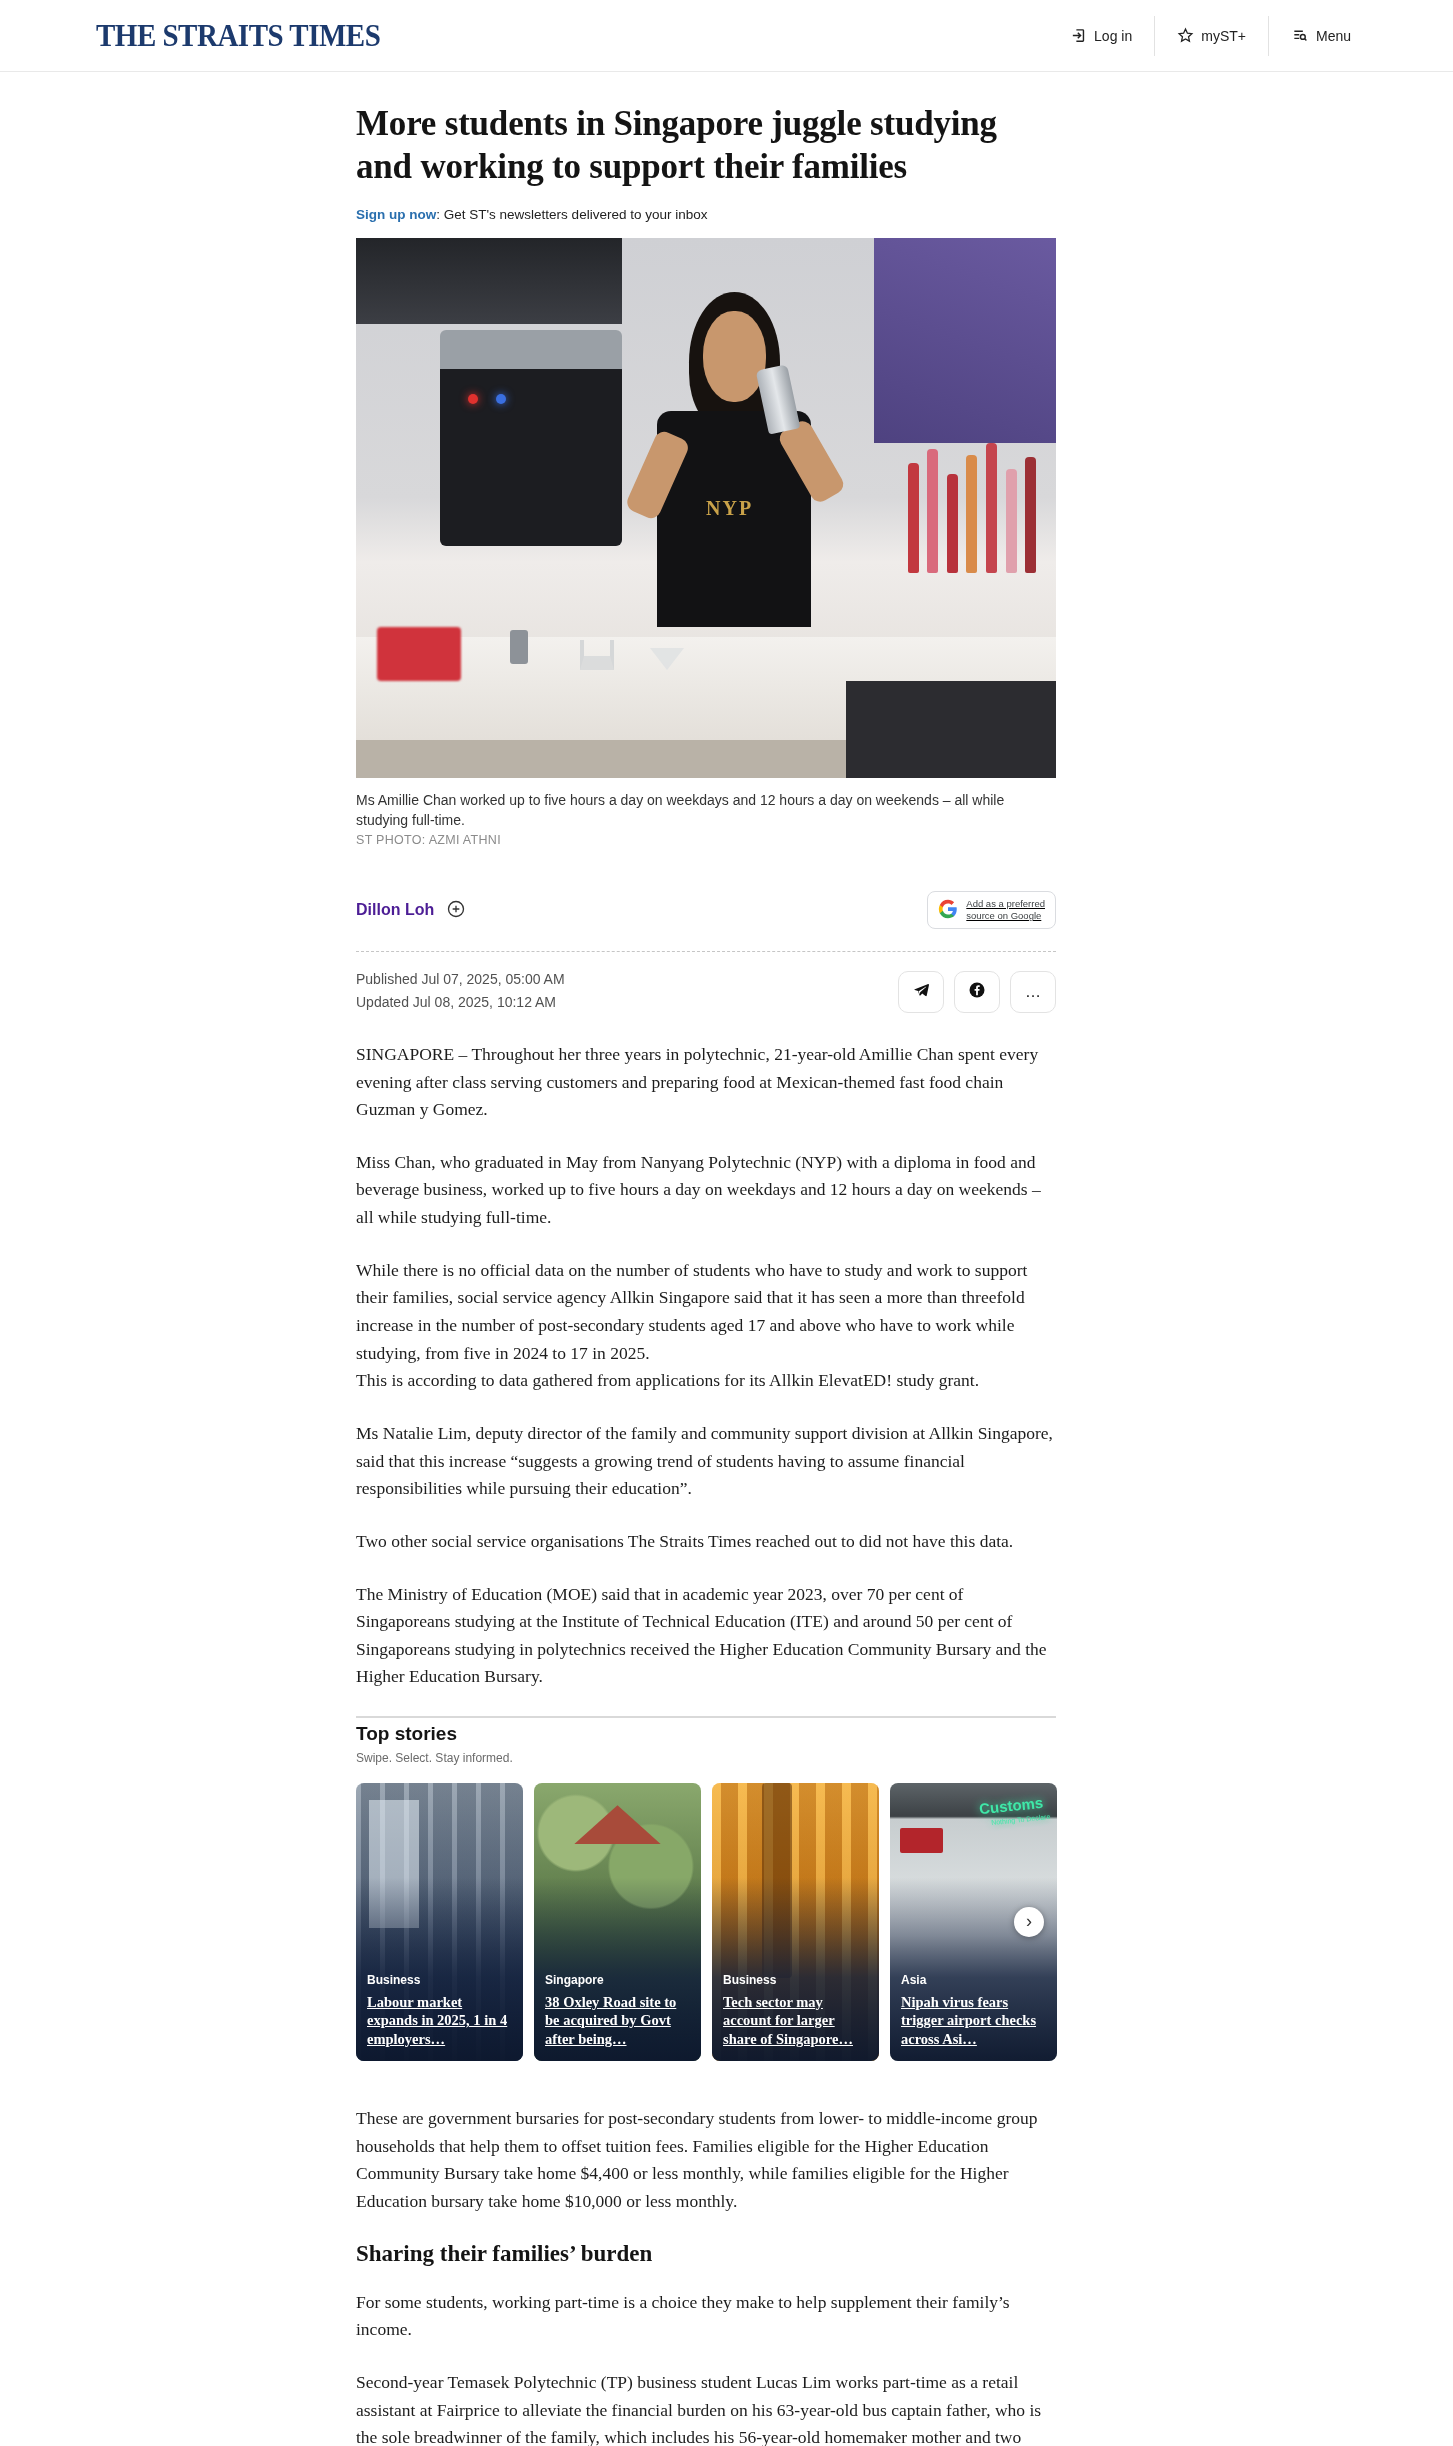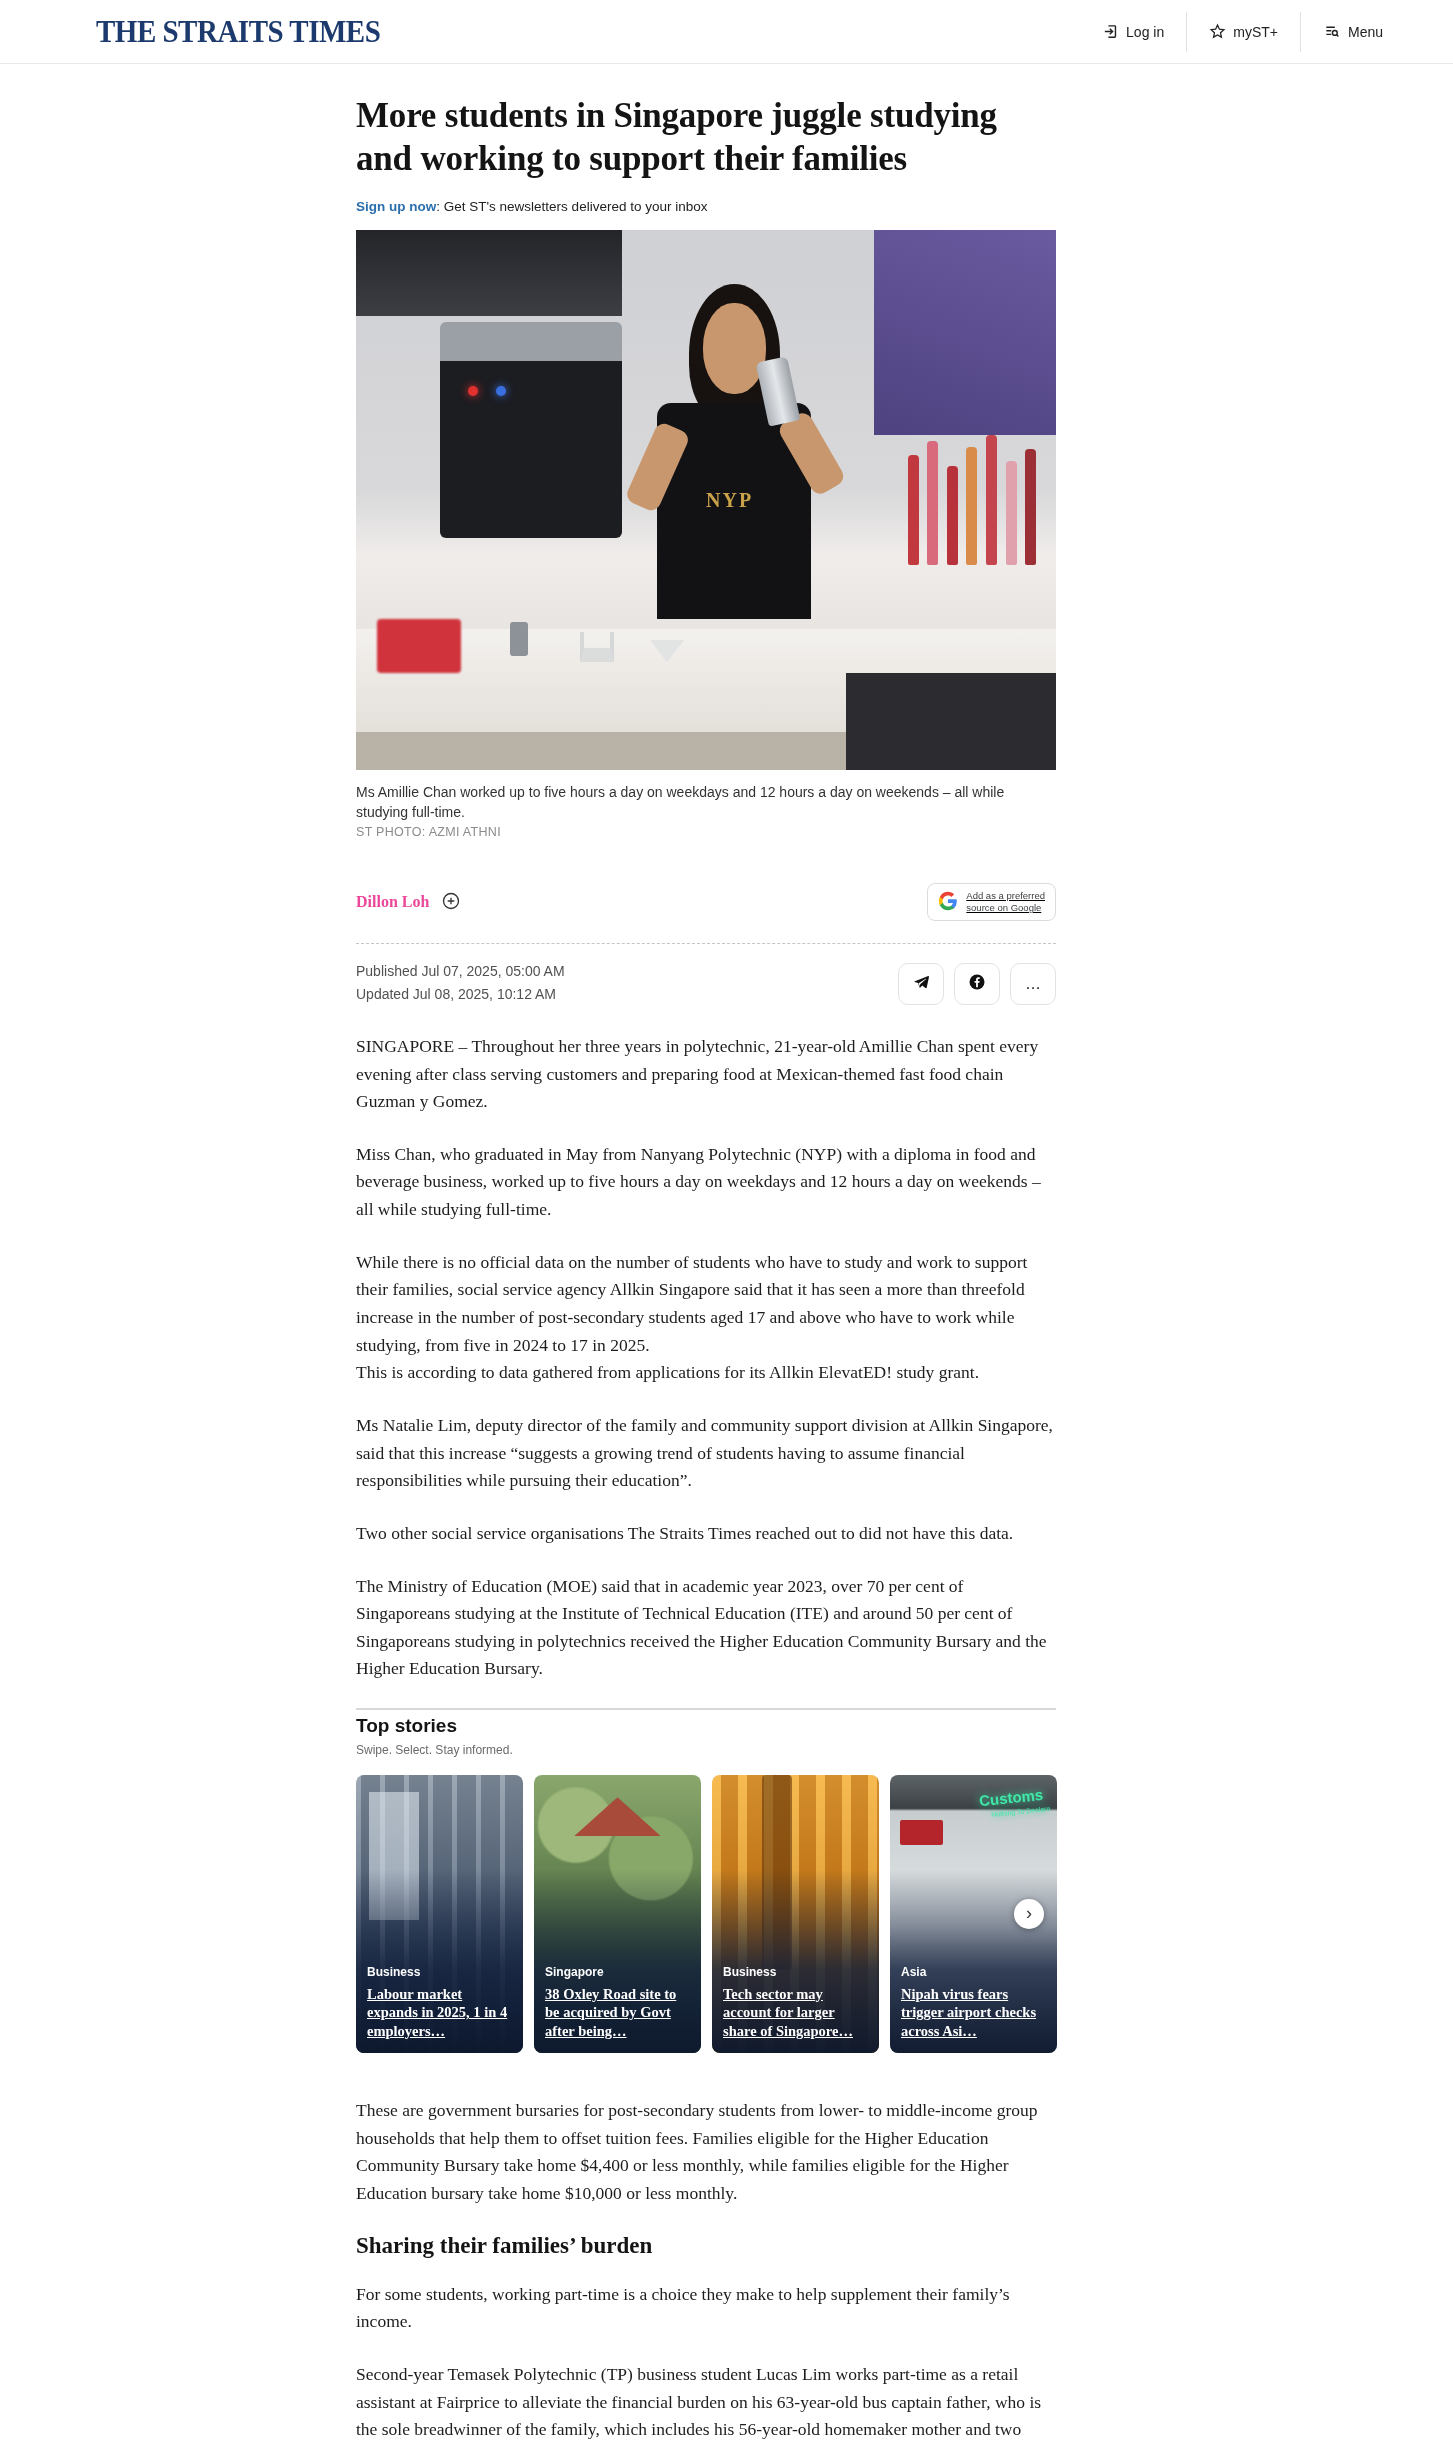--- a/index.html
+++ b/index.html
@@ -1,21 +1,21 @@
 <!DOCTYPE html>
 <html><head>
 <meta charset="utf-8">
 <style>
   * { margin:0; padding:0; box-sizing:border-box; }
   html,body { background:#fff; }
   body { width:1453px; min-height:2446px; font-family:"Liberation Sans", sans-serif; color:#1d1d1d; }
 
   
-  .site-header { height:64px; display:flex; align-items:center; justify-content:space-between;
-                 padding:0 48px 0 96px; border-bottom:1px solid #e9e9e9; }
+  .site-header { height:72px; display:flex; align-items:center; justify-content:space-between;
+                 padding:0 80px 0 96px; border-bottom:1px solid #e9e9e9; }
   .logo { font-family:"Liberation Serif", serif; font-weight:700; font-size:29px; letter-spacing:-.5px;
           color:#1c3a6d; cursor:pointer; transform:scaleY(1.08); }
   .hdr-nav { display:flex; align-items:center; gap:0; }
   .hdr-item { display:flex; align-items:center; gap:7px; font-size:14px; color:#222;
               background:none; border:none; cursor:pointer; padding:0 22px; font-family:inherit; }
   .hdr-div { width:1px; height:40px; background:#e2e2e2; }
   .hdr-item svg { display:block; }
 
   
   .content { width:700px; margin-left:356px; }
@@ -59,21 +59,21 @@
               border-left:4px solid #cfd2d4; border-right:4px solid #cfd2d4; opacity:.8; }
   .h-glass2 { left:42%; bottom:20%; width:0; height:0; border-left:17px solid transparent; border-right:17px solid transparent; border-top:22px solid #dfe2e3; opacity:.85; }
   .h-jig { left:22%; bottom:21%; width:18px; height:34px; background:#8d9298; border-radius:3px; }
 
   .caption { margin-top:12px; font-size:14px; line-height:1.45; color:#333; }
   .credit { margin-top:3px; font-size:12.5px; color:#8b8b8b; letter-spacing:.3px; }
 
   
   .author-row { margin-top:44px; display:flex; align-items:center; justify-content:space-between; }
   .author-left { display:flex; align-items:center; gap:12px; }
-  .author-name { font-size:16px; font-weight:700; color:#ec4899; text-decoration:none; cursor:pointer;font-family:Liberation Serif, serif; }
+  .author-name { font-size:16px; font-weight:700; color:#4c1d95; text-decoration:none; cursor:pointer; }
   .follow-btn { background:none; border:none; cursor:pointer; display:flex; }
   .gbadge { display:flex; align-items:center; gap:8px; border:1px solid #dadce0; border-radius:8px;
             background:#fff; padding:6px 10px; cursor:pointer;text-decoration:underline; }
   .gbadge-text { font-size:9.5px; line-height:1.25; color:#3c4043; text-align:left; }
 
   
   .meta-row { margin-top:22px; border-top:1px dashed #c6c6c6; padding-top:16px;
               display:flex; align-items:flex-end; justify-content:space-between; }
   .meta-dates { font-size:14px; line-height:1.6; color:#515151; }
   .share { display:flex; gap:10px; }

